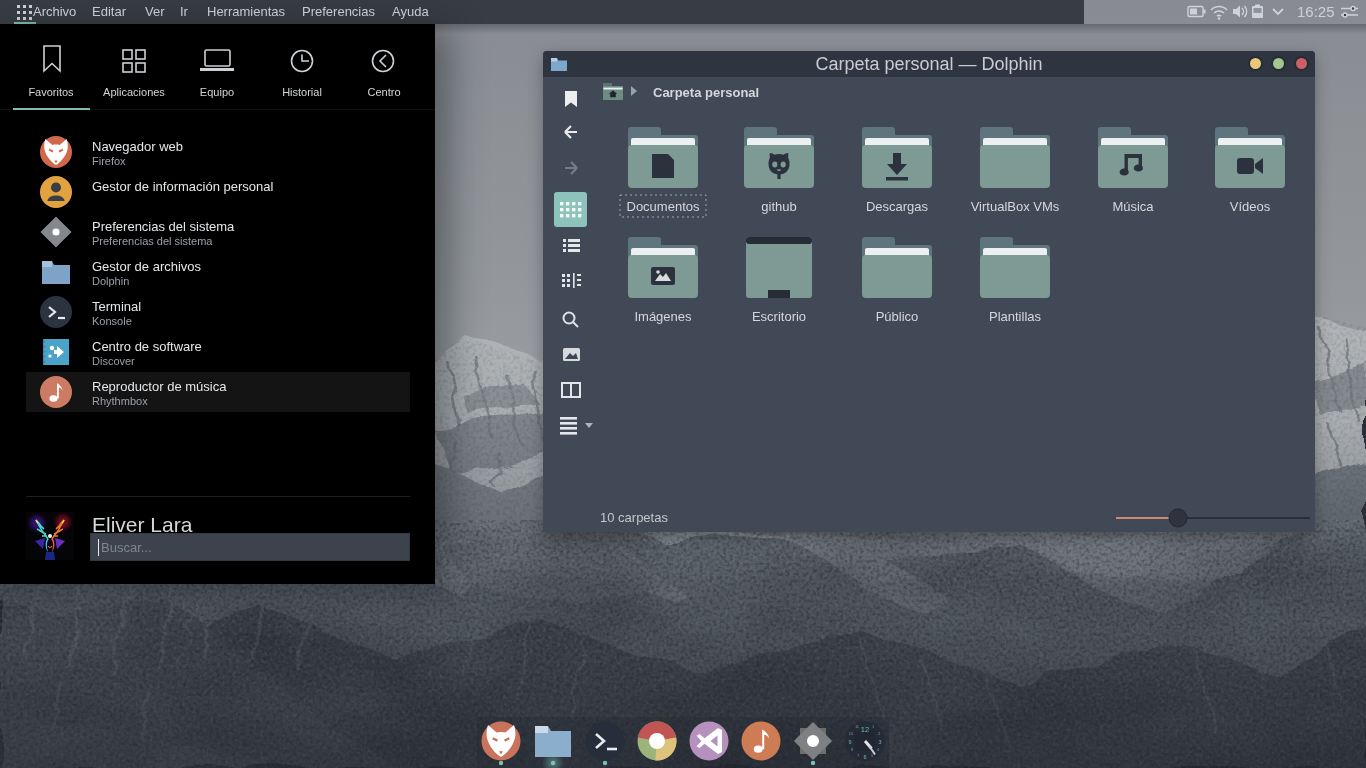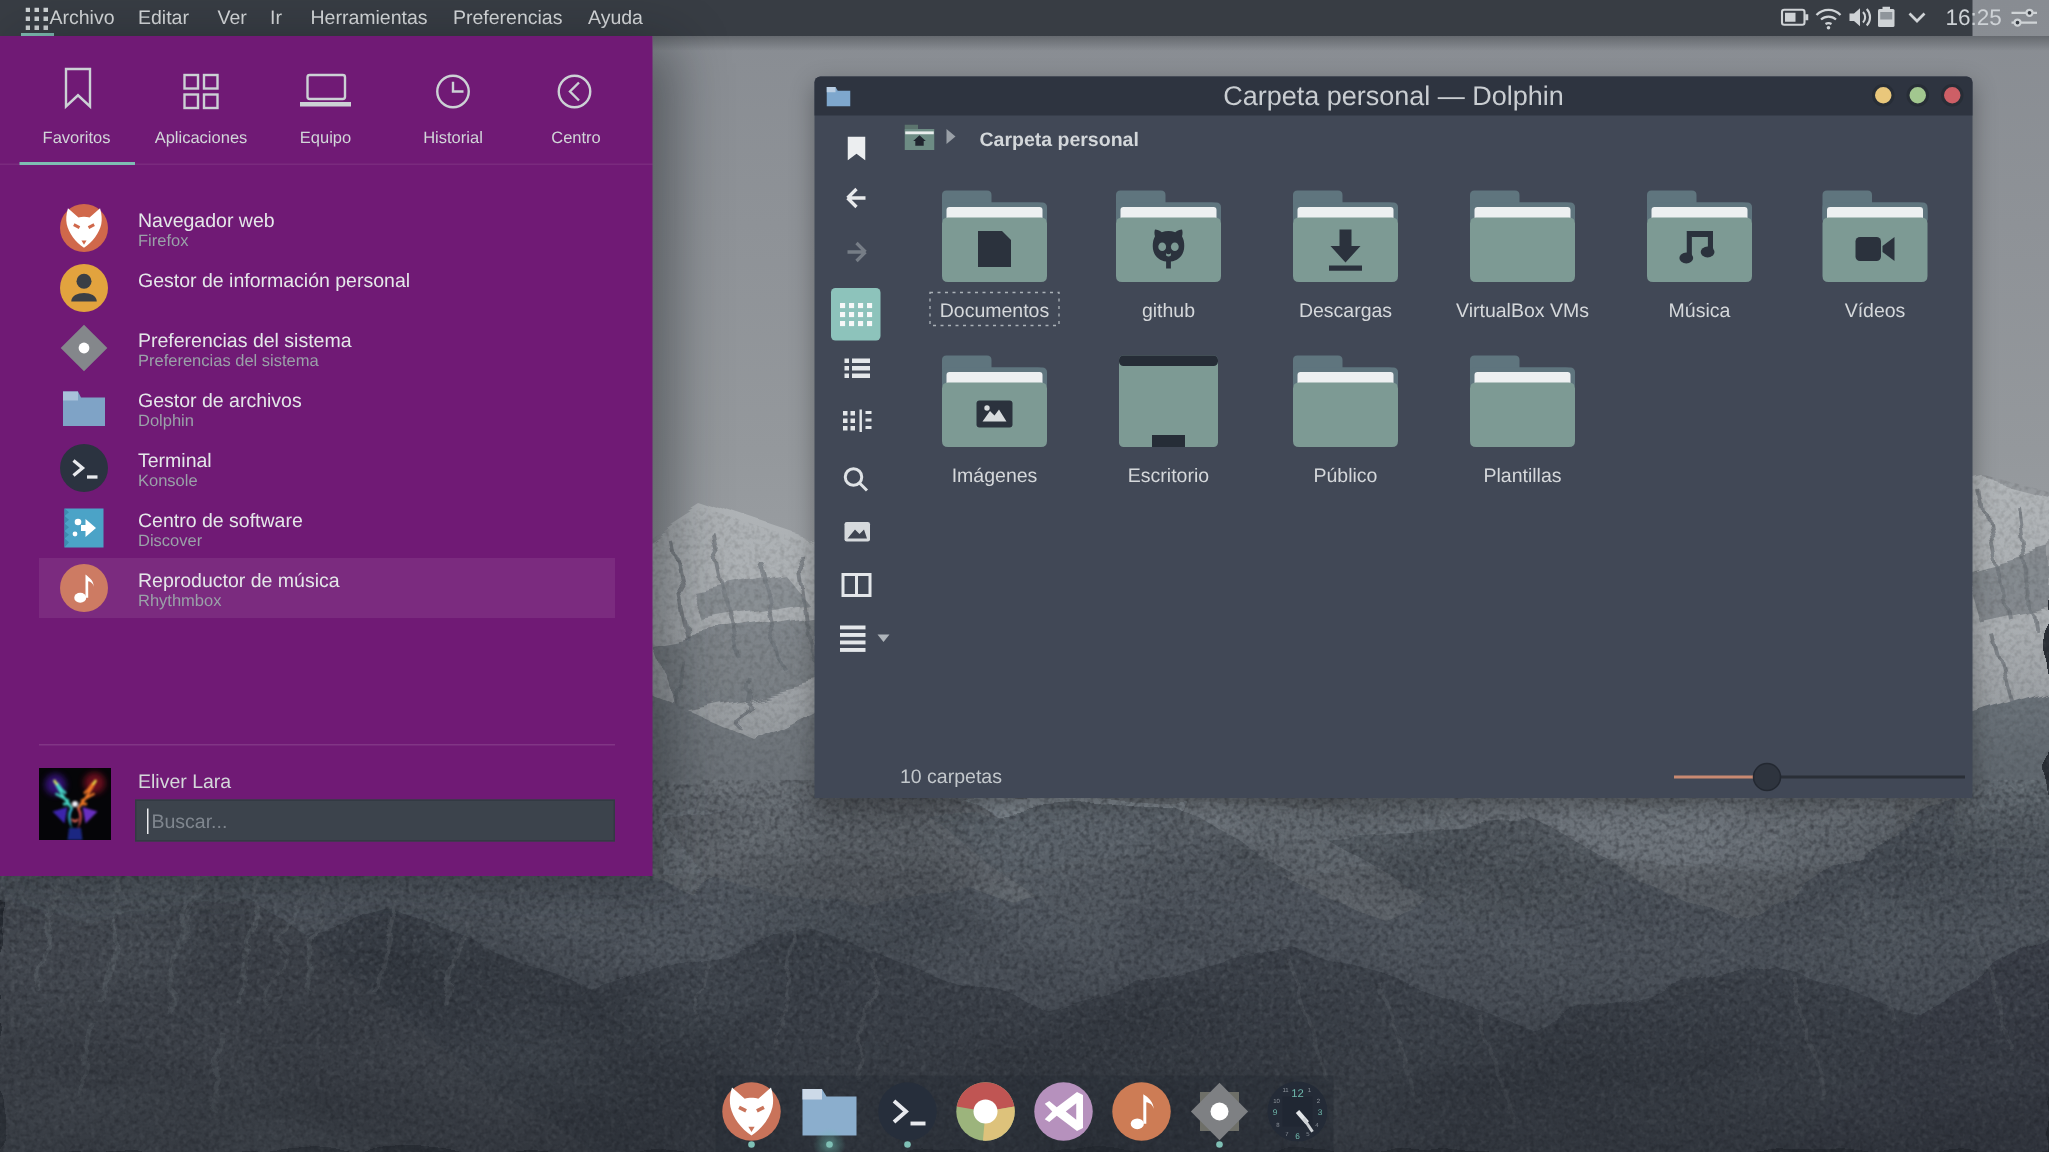--- a/index.html
+++ b/index.html
@@ -399,21 +399,21 @@
   </svg>
 
   <div class="abs" style="left:57px;top:459px;font-size:13px;color:#c3c8cc;">10 carpetas</div>
   <svg class="abs" width="210" height="24" viewBox="0 0 210 24" style="left:565px;top:455px">
     <line x1="8" y1="12" x2="62" y2="12" stroke="#c98a72" stroke-width="2"></line>
     <line x1="62" y1="12" x2="202" y2="12" stroke="#2a2f37" stroke-width="2"></line>
     <circle cx="70" cy="12" r="9" fill="#2e343e" stroke="#232831" stroke-width="1"></circle>
   </svg>
 </div>
 
-<div class="abs" id="topbar" style="left:0;top:0;width:1315px;height:24px;background:#383d44;">
+<div class="abs" id="topbar" style="left:0;top:0;width:1084px;height:24px;background:#383d44;">
   <svg class="abs" width="15" height="15" viewBox="0 0 15 15" style="left:17px;top:5px">
     <g fill="#cfd4d6">
       <rect x="0" y="0" width="3" height="3"></rect>
           <rect x="6" y="0" width="3" height="3"></rect>
           <rect x="12" y="0" width="3" height="3"></rect>
       <rect x="0" y="6" width="3" height="3"></rect>
           <rect x="6" y="6" width="3" height="3"></rect>
           <rect x="12" y="6" width="3" height="3"></rect>
       <rect x="0" y="12" width="3" height="3"></rect>
           <rect x="6" y="12" width="3" height="3"></rect>
@@ -462,21 +462,21 @@
     <text x="111" y="16.5" font-size="15" fill="#ced2d6">16:25</text>
 
     <g stroke="#cfd3d6" stroke-width="1.5" fill="none">
       <path d="M155,8.5 L172,8.5 M155,15 L172,15"></path>
       <circle cx="167" cy="8.5" r="2" fill="#383d44"></circle>
       <circle cx="159" cy="15" r="2" fill="#383d44"></circle>
     </g>
   </svg>
 </div>
 
-<div class="abs" id="panel" style="left:0;top:24px;width:435px;height:560px;background:#701a75;box-shadow:14px 5px 34px rgba(15,18,24,0.42);">
+<div class="abs" id="panel" style="left:0;top:24px;width:435px;height:560px;background:#000000;box-shadow:14px 5px 34px rgba(15,18,24,0.42);">
 
   <svg class="abs" width="435" height="60" viewBox="0 0 435 60" style="left:0;top:18px">
     <g stroke="#ccd1d5" stroke-width="1.6" fill="none">
       <path d="M44,4 L60,4 L60,29 L52,21.5 L44,29 Z"></path>
       <rect x="123" y="8" width="9" height="9"></rect>
           <rect x="136" y="8" width="9" height="9"></rect>
       <rect x="123" y="21" width="9" height="9"></rect>
           <rect x="136" y="21" width="9" height="9"></rect>
       <rect x="205" y="8" width="25" height="16" rx="1.5"></rect>
       <path d="M200,27.5 L234,27.5" stroke-width="3"></path>
@@ -591,20 +591,20 @@
       <path d="M10,8 L12,11 M38,8 L36,11" stroke="#e8e84a" stroke-width="1.5"></path>
       <polygon points="9,29 19,26 17,37" fill="#4428c8" opacity="0.85"></polygon>
       <polygon points="39,29 29,26 31,37" fill="#7a35e0" opacity="0.85"></polygon>
       <path d="M21,27 C19,30 19,36 22,40 C20,33 21,29 23,27 Z" fill="#38c8e8"></path>
       <path d="M27,27 C29,30 29,36 26,40 C28,33 27,29 25,27 Z" fill="#f05858"></path>
       <circle cx="24" cy="24" r="2" fill="#eeeef6"></circle>
       <path d="M20,40 L28,40 L29,48 L19,48 Z" fill="#2030a0" opacity="0.8"></path>
       <path d="M22,34 C23,36 25,36 26,34" stroke="#e86858" stroke-width="1.2" fill="none"></path>
     </g>
   </svg>
-  <div class="abs" style="left:92px;top:489px;font-size:13px;color:#d4d8da;">Eliver Lara</div>
+  <div class="abs" style="left:92px;top:489px;font-size:21px;color:#d4d8da;">Eliver Lara</div>
   <div class="abs" style="left:90px;top:509px;width:320px;height:28px;background:#3c434c;border:1px solid #333a43;box-sizing:border-box;">
     <div class="abs" style="left:7px;top:5px;width:1px;height:17px;background:#e8eaec;"></div>
     <div class="abs" style="left:10px;top:6px;font-size:13px;color:#7f868e;">Buscar...</div>
   </div>
 </div>
 
 </div>
 
 </body></html>

